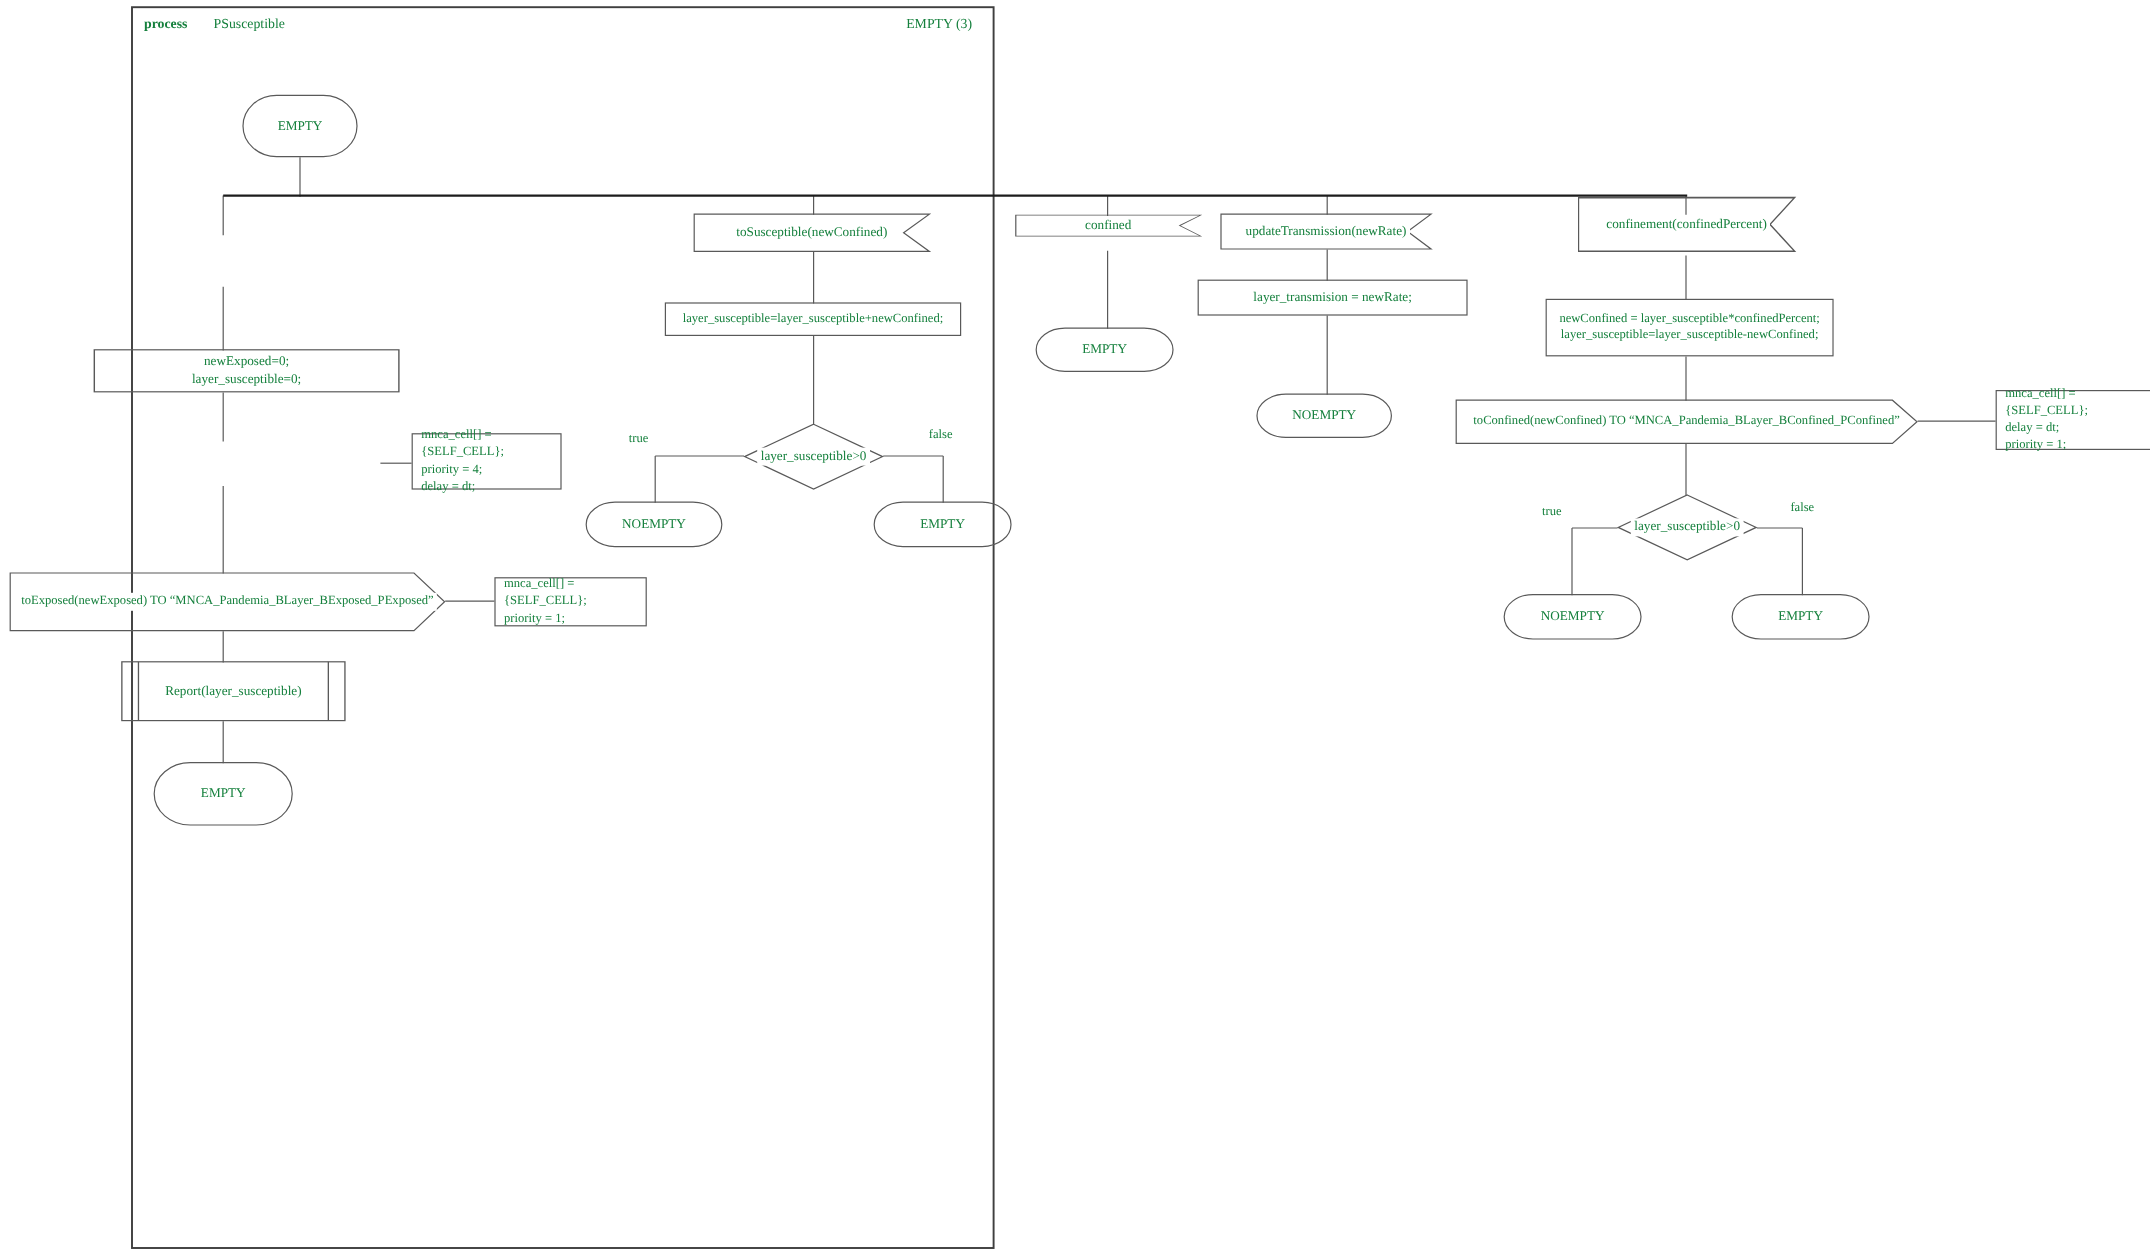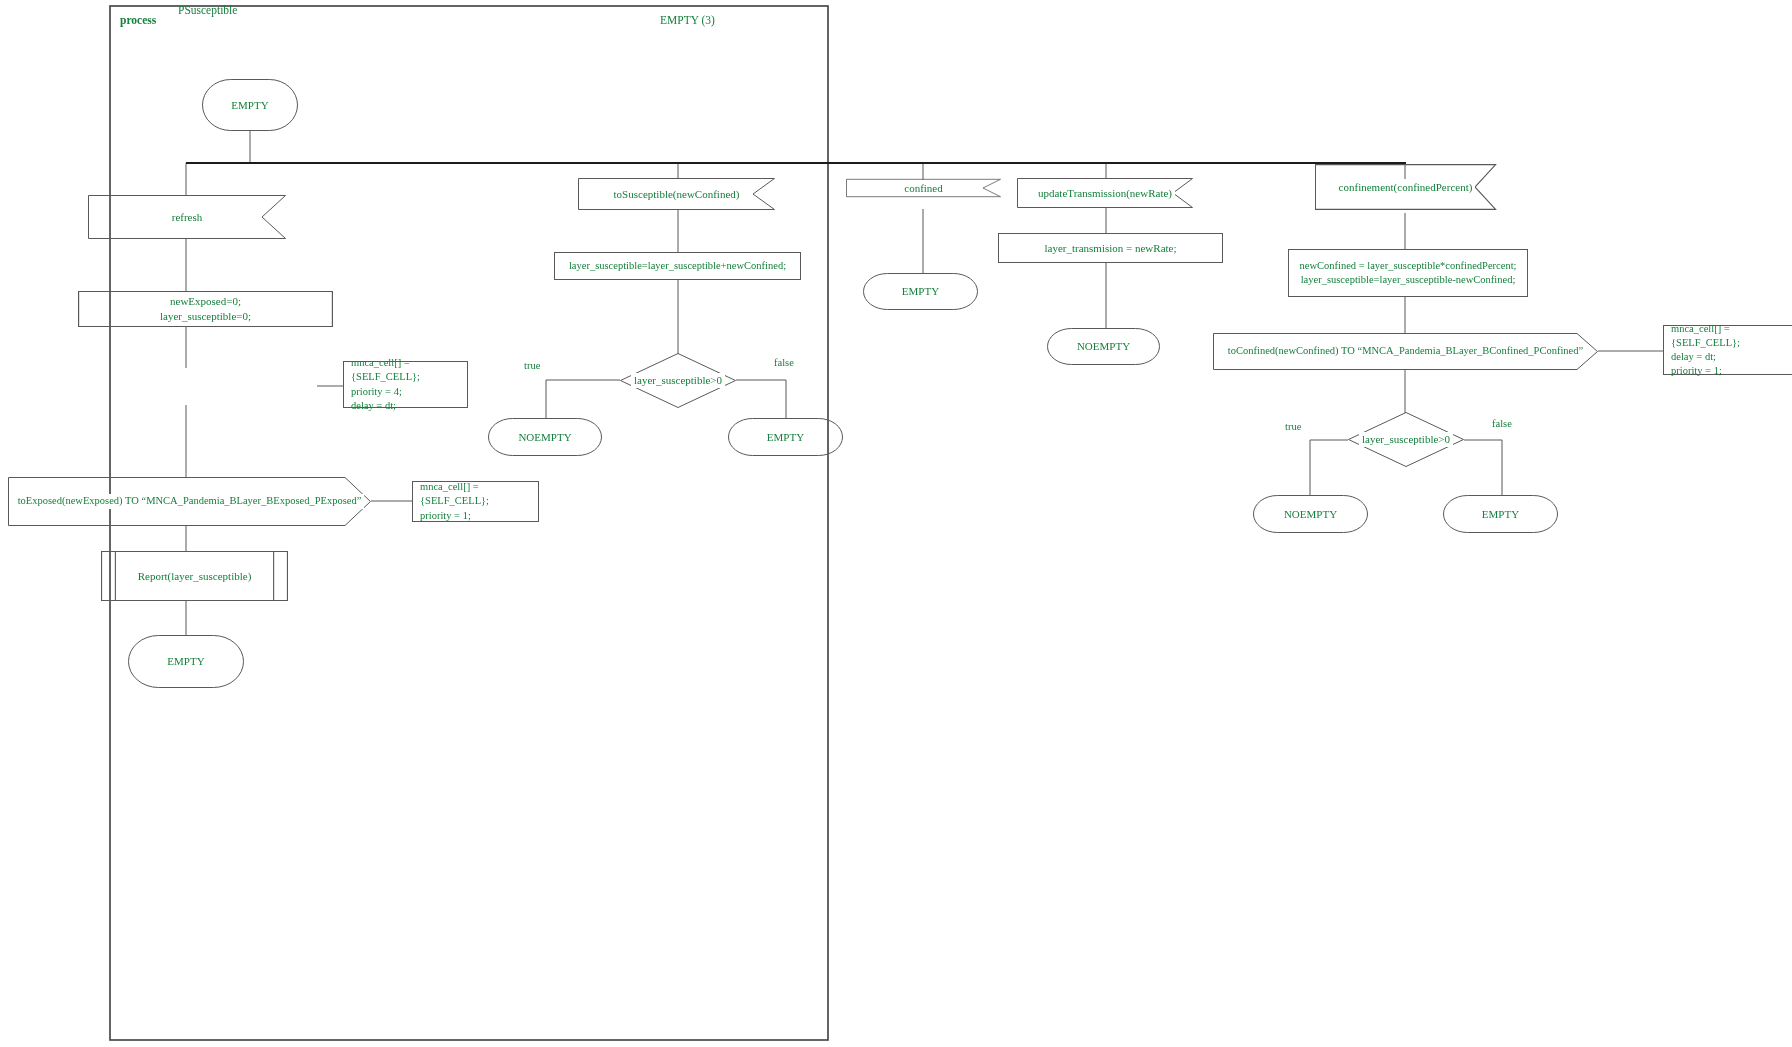--- a/index.html
+++ b/index.html
@@ -15,21 +15,21 @@
     position:absolute;inset:0;display:flex;align-items:center;justify-content:center;
     text-align:center;font-size:11px;line-height:1.35;
   }
   .t{background:#fff;padding:0 3px;white-space:pre-line;}
   .small .lbl{font-size:10.5px;}
   .comment .lbl{justify-content:flex-start;text-align:left;font-size:10.5px;}
   .comment .t{background:transparent;padding:0 4px 0 8px;}
   .freelabel{position:absolute;font-size:10.5px;line-height:14px;background:#fff;padding:0 2px;}
   .hdr{position:absolute;font-size:11.5px;white-space:nowrap;}
   .hdr.bold{font-weight:bold;}
-  .badge{width:150px;}
+  .badge{width:150px;text-align:right;}
 </style>
 </head>
 <body>
 
 <div class="canvas">
 
   <svg class="wires" width="1792" height="1047">
     <rect x="110" y="6" width="718" height="1034" fill="none" stroke="#3f3f3f" stroke-width="1.6"></rect>
     <g stroke="#595959" stroke-width="1">
 
@@ -66,40 +66,32 @@
       <line x1="1598" y1="351" x2="1663" y2="351"></line>
       <line x1="1348" y1="440" x2="1310" y2="440"></line>
       <line x1="1310" y1="440" x2="1310" y2="496"></line>
       <line x1="1464" y1="440" x2="1502" y2="440"></line>
       <line x1="1502" y1="440" x2="1502" y2="496"></line>
     </g>
     <line x1="186" y1="163" x2="1406" y2="163" stroke="#1c1c1c" stroke-width="2"></line>
   </svg>
 
   <div class="hdr bold" style="left:120px;top:14px;">process</div>
-  <div class="hdr" style="left:178px;top:4px;text-align:center;">PSusceptible</div>
+  <div class="hdr" style="left:178px;top:14px;text-align:center;">PSusceptible</div>
   <div class="hdr badge" style="left:660px;top:14px;">EMPTY (3)</div>
 
   <div class="node" style="left:202px;top:79px;width:96px;height:52px;">
     <svg viewBox="0 0 96 52" preserveAspectRatio="none">
         <rect class="shape" x="0.5" y="0.5" width="95" height="51" rx="28" ry="25.5"></rect>
       </svg>
     <div class="lbl">
         <span class="t">EMPTY</span>
       </div>
   </div>
 
-  <div class="node" style="left:88px;top:195px;width:198px;height:44px;">
-    <svg viewBox="0 0 198 44" preserveAspectRatio="none">
-        <polygon class="shape" points="0.5,0.5 197.5,0.5 174,22 197.5,43.5 0.5,43.5"></polygon>
-      </svg>
-    <div class="lbl">
-        <span class="t">refresh</span>
-      </div>
-  </div>
 
   <div class="node" style="left:78px;top:291px;width:215px;height:36px;padding-left:40px;">
     <svg viewBox="0 0 215 36" preserveAspectRatio="none">
         <rect class="shape" x="0.5" y="0.5" width="214" height="35"></rect>
       </svg>
     <div class="lbl">
         <span class="t">newExposed=0;
 layer_susceptible=0;</span>
       </div>
   </div>

